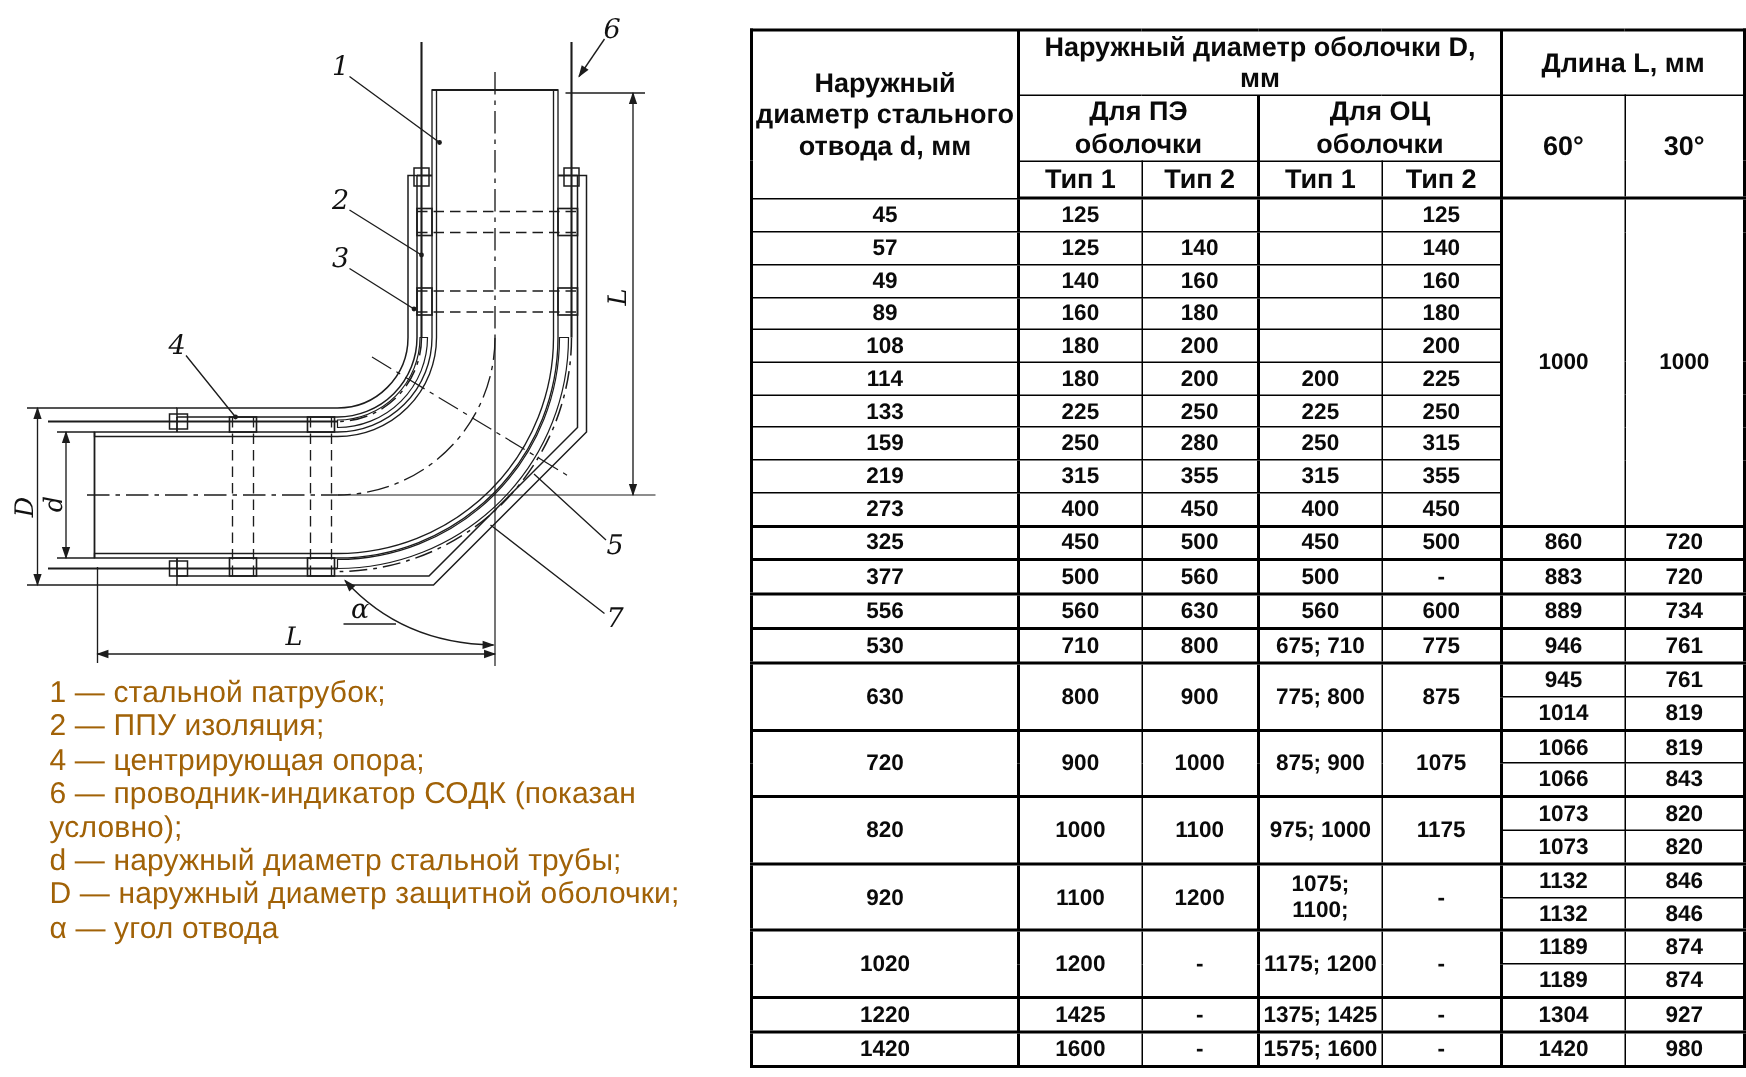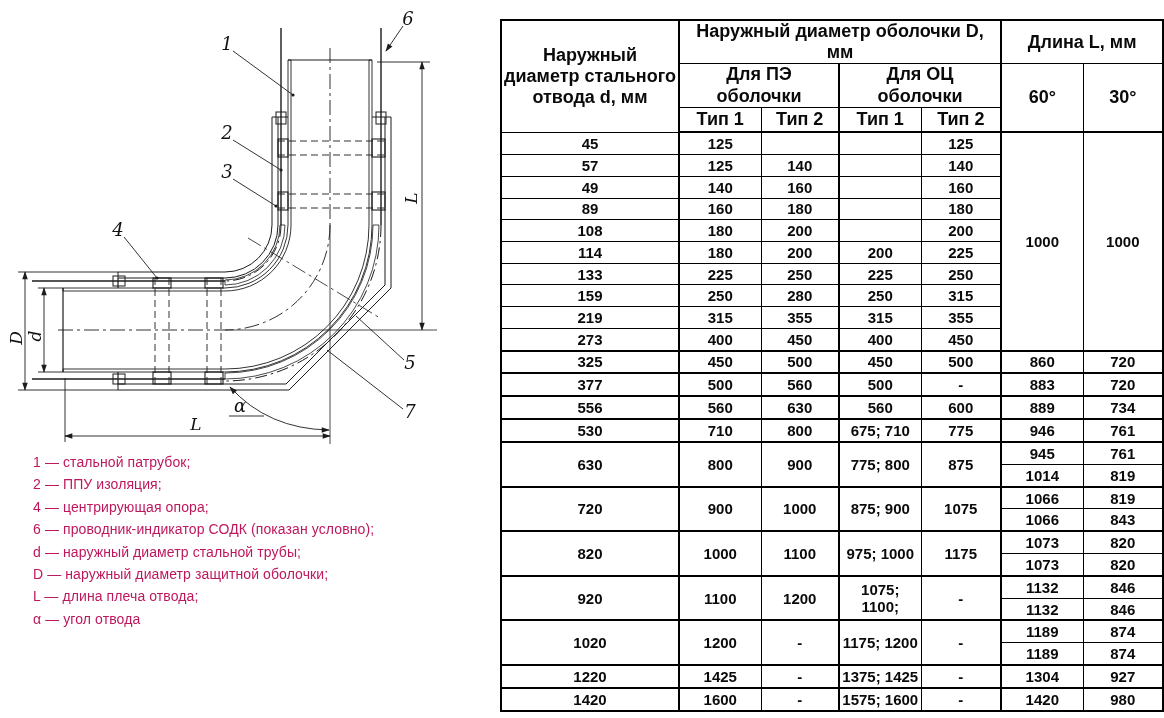--- a/index.html
+++ b/index.html
@@ -11,21 +11,21 @@
 
   
   .drawing{position:absolute;left:0;top:0;width:500px;height:452px;}
   svg .ln{stroke:#1c1c1c;fill:none;}
   svg text.lbl{font-family:"DejaVu Serif","Liberation Serif",serif;font-style:italic;font-size:18px;fill:#111;}
   svg text.dim{font-family:"DejaVu Serif","Liberation Serif",serif;font-style:italic;font-size:17px;fill:#111;}
 
   
   .legend{
     position:absolute;left:33px;top:451px;width:465px;
-    font-size:14px;line-height:22.4px;color:#be185d;letter-spacing:0.1px;
+    font-size:20px;line-height:22.4px;color:#a16207;letter-spacing:0.1px;
   }
 
   
   .tbl-wrap{position:absolute;left:500px;top:19px;width:664px;height:694px;}
   table.spec{
     border-collapse:collapse;table-layout:fixed;width:662px;height:693px;
     border:2px solid #000;
   }
   table.spec th,table.spec td{
     border:1px solid #000;text-align:center;vertical-align:middle;
@@ -159,21 +159,20 @@
     </svg>
   </div>
 
   <div class="legend">
       <div>1 — стальной патрубок;</div>
       <div>2 — ППУ изоляция;</div>
       <div>4 — центрирующая опора;</div>
       <div>6 — проводник-индикатор СОДК (показан условно);</div>
       <div>d — наружный диаметр стальной трубы;</div>
       <div>D — наружный диаметр защитной оболочки;</div>
-      <div>L — длина плеча отвода;</div>
       <div>α — угол отвода</div>
     </div>
 
   <div class="tbl-wrap">
     <table class="spec">
       <colgroup>
         <col style="width:178px">
           <col style="width:82px">
           <col style="width:78px">
         <col style="width:82px">

